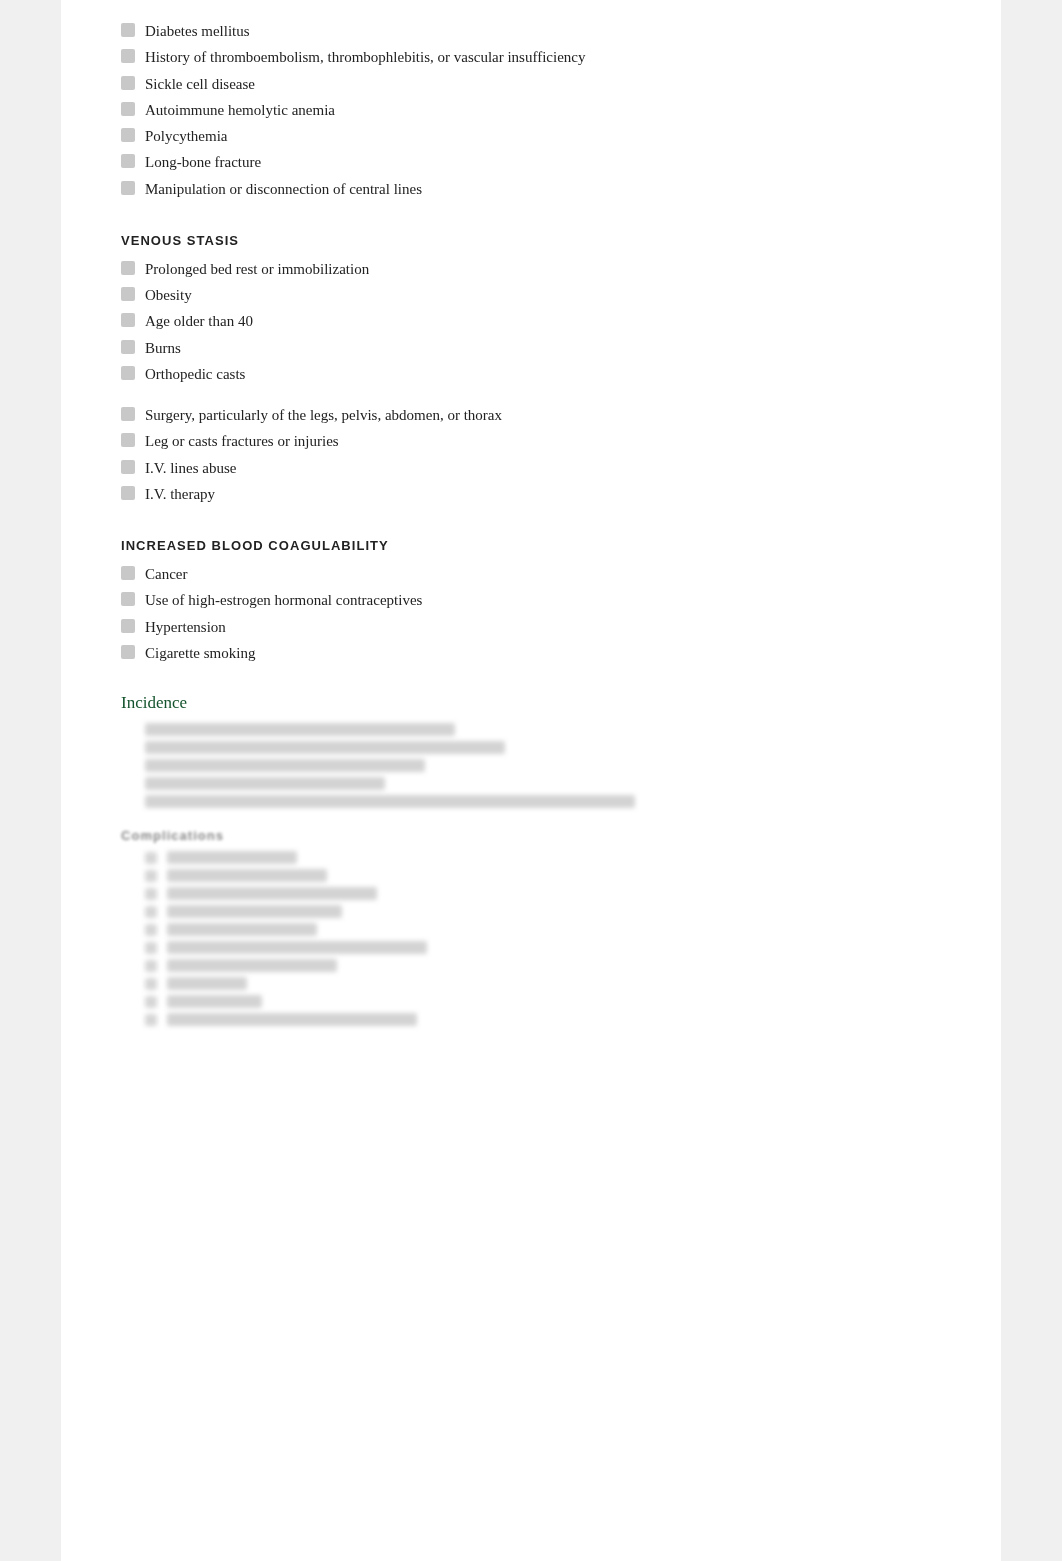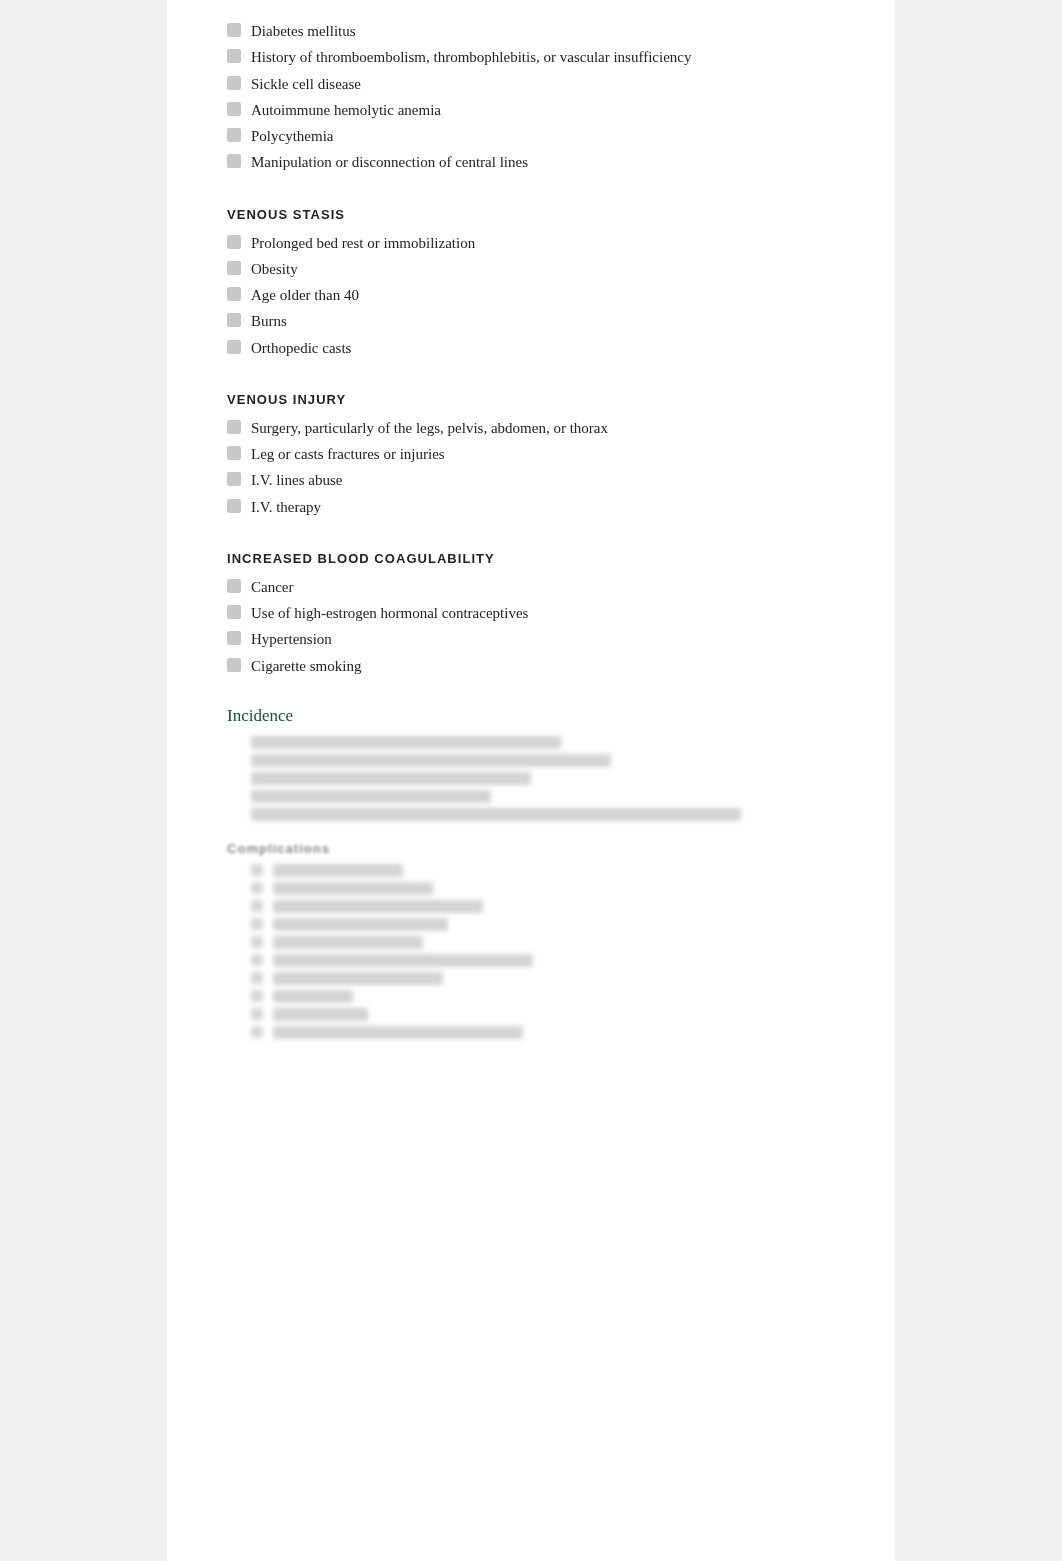--- a/index.html
+++ b/index.html
@@ -7,21 +7,21 @@
       background: #f0f0f0;
       font-family: Georgia, 'Times New Roman', serif;
       font-size: 15px;
       color: #222;
       width: 1062px;
       min-height: 1561px;
     }
     .page {
       background: #fff;
       margin: 0 auto;
-      width: 728px;
+      width: 940px;
       min-height: 1561px;
       padding: 20px 60px 60px 60px;
       position: relative;
     }
     .list-section {
       margin-bottom: 18px;
     }
     .section-heading {
       font-family: Arial, Helvetica, sans-serif;
       font-size: 13px;
@@ -105,20 +105,24 @@
     <li>
       <span class="bullet-icon"></span>
       <span>Autoimmune hemolytic anemia</span>
     </li>
     <li>
       <span class="bullet-icon"></span>
       <span>Polycythemia</span>
     </li>
     <li>
       <span class="bullet-icon"></span>
+      <span>Long-bone fracture</span>
+    </li>
+    <li>
+      <span class="bullet-icon"></span>
       <span>Manipulation or disconnection of central lines</span>
     </li>
   </ul>
 
   <div class="list-section">
     <div class="section-heading">VENOUS STASIS</div>
     <ul class="bullet-list">
       <li>
         <span class="bullet-icon"></span>
         <span>Prolonged bed rest or immobilization</span>
@@ -136,21 +140,20 @@
         <span>Burns</span>
       </li>
       <li>
         <span class="bullet-icon"></span>
         <span>Orthopedic casts</span>
       </li>
     </ul>
   </div>
 
   <div class="list-section">
-    <div class="section-heading">VENOUS INJURY</div>
     <ul class="bullet-list">
       <li>
         <span class="bullet-icon"></span>
         <span>Surgery, particularly of the legs, pelvis, abdomen, or thorax</span>
       </li>
       <li>
         <span class="bullet-icon"></span>
         <span>Leg or casts fractures or injuries</span>
       </li>
       <li>

